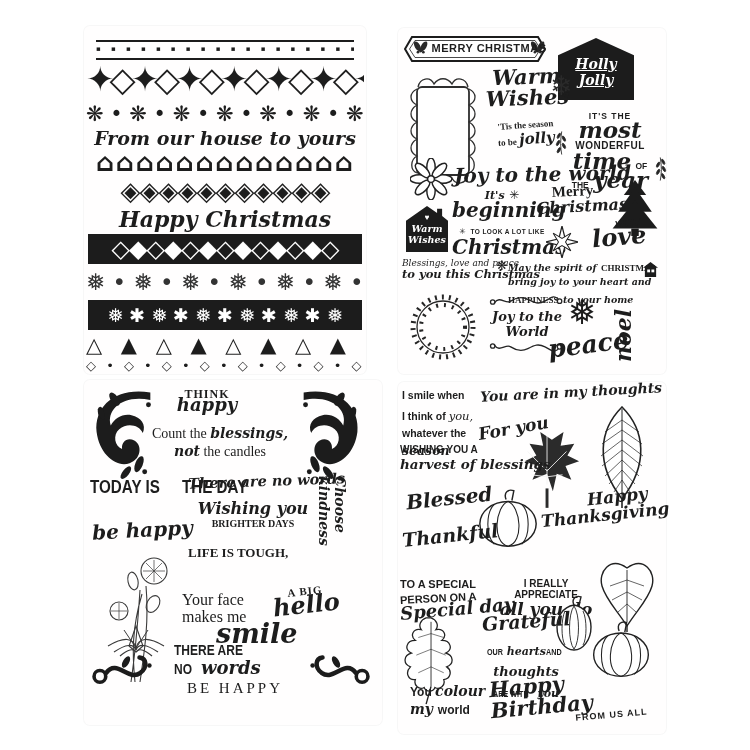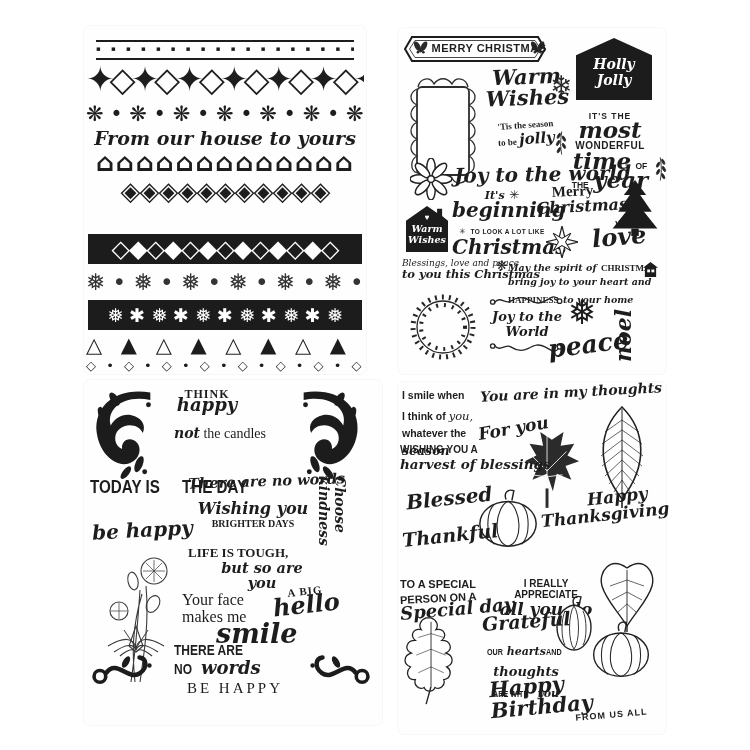--- a/index.html
+++ b/index.html
@@ -175,40 +175,41 @@
 
 <div id="photo">
 
   <div class="sheet" style="left:84px;top:26px;width:282px;height:348px;">
     <div class="ab dg" style="left:12px;top:14px;width:258px;height:16px;font-size:7px;line-height:14px;letter-spacing:4px;border-top:2.5px solid #1c1c1c;border-bottom:2.5px solid #1c1c1c;">▪ ▪ ▪ ▪ ▪ ▪ ▪ ▪ ▪ ▪ ▪ ▪ ▪ ▪ ▪ ▪ ▪ ▪ ▪ ▪ ▪ ▪ ▪ ▪</div>
     <div class="ab dg" style="left:2px;top:32px;width:278px;height:42px;font-size:34px;line-height:42px;letter-spacing:-5px;">✦◇✦◇✦◇✦◇✦◇✦◇✦◇✦◇✦</div>
     <div class="ab dg" style="left:2px;top:74px;width:278px;height:28px;font-size:21px;line-height:28px;">❋ • ❋ • ❋ • ❋ • ❋ • ❋ • ❋ • ❋ • ❋</div>
     <div class="ab sc ctr" style="left:0;top:101px;width:282px;font-size:19px;">From our house to yours</div>
     <div class="ab dg" style="left:2px;top:124px;width:278px;height:28px;font-size:25px;line-height:26px;letter-spacing:2px;font-weight:bold;">⌂⌂⌂⌂⌂⌂⌂⌂⌂⌂⌂⌂⌂</div>
     <div class="ab dg" style="left:2px;top:151px;width:278px;height:28px;font-size:26px;line-height:28px;letter-spacing:-1px;">◈◈◈◈◈◈◈◈◈◈◈</div>
+    <div class="ab sc ctr" style="left:0;top:180px;width:282px;font-size:22px;">Happy Christmas</div>
     <div class="ab dg band" style="left:4px;top:208px;width:274px;height:30px;font-size:24px;line-height:30px;letter-spacing:-1px;">◇◆◇◆◇◆◇◆◇◆◇◆◇</div>
     <div class="ab dg" style="left:2px;top:240px;width:278px;height:32px;font-size:23px;line-height:32px;color:#333;">❅ • ❅ • ❅ • ❅ • ❅ • ❅ • ❅ • ❅</div>
     <div class="ab dg band" style="left:4px;top:274px;width:274px;height:30px;font-size:19px;line-height:30px;">❅ ✱ ❅ ✱ ❅ ✱ ❅ ✱ ❅ ✱ ❅</div>
     <div class="ab dg" style="left:2px;top:306px;width:278px;height:26px;font-size:21px;line-height:26px;letter-spacing:6px;">△ ▲ △ ▲ △ ▲ △ ▲ △ ▲</div>
     <div class="ab dg" style="left:2px;top:332px;width:278px;height:16px;font-size:13px;line-height:16px;letter-spacing:3px;">◇ • ◇ • ◇ • ◇ • ◇ • ◇ • ◇ • ◇ • ◇</div>
   </div>
 
   <div class="sheet" style="left:398px;top:28px;width:268px;height:346px;">
 
     <div class="ab" style="left:6px;top:8px;width:142px;height:26px;">
       <svg width="142" height="26" viewBox="0 0 142 26">
         <polygon points="8,1 134,1 141,13 134,25 8,25 1,13" fill="#ffffff" stroke="#1c1c1c" stroke-width="2"></polygon>
         <polygon points="11,4.5 131,4.5 136.5,13 131,21.5 11,21.5 5.5,13" fill="none" stroke="#1c1c1c" stroke-width="0.8"></polygon>
         <use href="#holly" transform="translate(9 4) scale(0.9)"></use>
         <use href="#holly" transform="translate(126 4) scale(0.9)"></use>
       </svg>
       <div class="ab cap ctr" style="left:14px;top:6px;width:142px;font-size:11px;letter-spacing:0.5px;">MERRY CHRISTMAS</div>
     </div>
 
-    <div class="ab ctr" style="left:178px;top:10px;width:76px;height:62px;background:#1c1c1c;color:#fff;clip-path:polygon(50% 0,100% 28%,100% 100%,0 100%,0 28%);">
+    <div class="ab ctr" style="left:160px;top:10px;width:76px;height:62px;background:#1c1c1c;color:#fff;clip-path:polygon(50% 0,100% 28%,100% 100%,0 100%,0 28%);text-decoration:underline;">
       <div class="sc" style="margin-top:18px;font-size:14px;">Holly</div>
       <div class="sc" style="font-size:14px;">Jolly</div>
     </div>
 
     <div class="ab" style="left:8px;top:46px;">
       <svg width="74" height="114" viewBox="0 0 74 114" fill="none" stroke="#2e2e2e">
         <rect x="11" y="13" width="52" height="88" rx="5" stroke-width="1.8" fill="#fff"></rect>
         <path d="M12 13 C14 4 24 2 28 10 C33 3 41 3 46 10 C50 2 60 4 62 13" stroke-width="1.3"></path>
         <path d="M12 101 C14 110 24 112 28 104 C33 111 41 111 46 104 C50 112 60 110 62 101" stroke-width="1.3"></path>
         <path d="M11 15 C3 19 3 27 11 31 C3 36 3 44 11 48 C3 53 3 61 11 65 C3 70 3 78 11 82 C4 86 4 96 11 99" stroke-width="1.3"></path>
@@ -359,20 +360,23 @@
         </svg>
     </div>
 
     <div class="ab ctr" style="left:88px;top:8px;width:70px;line-height:1;">
       <div class="cap" style="font-size:12px;letter-spacing:1px;font-family:'Liberation Serif',serif;">THINK</div>
       <div class="sc" style="font-size:18px;margin-top:-4px;">happy</div>
     </div>
 
     <div class="ab ctr" style="left:66px;top:44px;width:140px;line-height:1.15;">
       <div>
+        <span class="ser" style="font-size:14px;">Count the </span><span class="sc" style="font-size:14px;">blessings,</span>
+      </div>
+      <div>
         <span class="sc" style="font-size:14px;">not</span><span class="ser" style="font-size:14px;"> the candles</span>
       </div>
     </div>
 
     <div class="ab" style="left:6px;top:98px;line-height:0.95;">
       <div class="cap cond" style="font-size:19px;">TODAY IS</div>
       <div class="cap cond" style="font-size:19px;">THE DAY</div>
     </div>
 
     <div class="ab sc" style="left:104px;top:92px;font-size:14.5px;transform:rotate(-2deg);">There are no words</div>
@@ -381,21 +385,20 @@
 
     <div class="ab sc" style="left:8px;top:138px;font-size:20px;transform:rotate(-3deg);">be happy</div>
 
     <div class="ab ctr" style="left:112px;top:120px;width:114px;line-height:1.1;">
       <div class="sc" style="font-size:16px;">Wishing you</div>
       <div class="cap" style="font-size:10px;font-family:'Liberation Serif',serif;">BRIGHTER DAYS</div>
     </div>
 
     <div class="ab" style="left:104px;top:166px;width:120px;line-height:1.05;">
       <div class="cap" style="font-size:13px;font-family:'Liberation Serif',serif;">LIFE IS TOUGH,</div>
-      <div class="sc ctr" style="font-size:14.5px;margin-left:28px;">but so are you</div>
     </div>
 
     <div class="ab" style="left:18px;top:168px;">
       <svg width="70" height="140" viewBox="0 0 70 140">
           <use href="#bouquet"></use>
         </svg>
     </div>
 
     <div class="ab" style="left:98px;top:212px;line-height:1.05;">
       <div class="ser" style="font-size:16px;">Your face</div>
@@ -515,19 +518,27 @@
         <span class="cap cond" style="font-size:9px;">ARE WITH </span><span class="sc" style="font-size:11px;">you</span>
       </div>
     </div>
 
     <div class="ab" style="left:190px;top:236px;">
       <svg width="66" height="62" viewBox="0 0 70 64">
           <use href="#pumpkin"></use>
         </svg>
     </div>
 
+    <div class="ab" style="left:12px;top:300px;line-height:1.15;">
+      <div>
+        <span class="cap" style="font-size:12px;">You </span><span class="sc" style="font-size:14px;">colour</span>
+      </div>
+      <div>
+        <span class="sc" style="font-size:14px;">my </span><span class="cap" style="font-size:12px;">world</span>
+      </div>
+    </div>
 
     <div class="ab" style="left:92px;top:290px;width:166px;transform:rotate(-5deg);line-height:1;">
       <div class="sc" style="font-size:21px;">Happy Birthday</div>
       <div class="cap" style="font-size:9px;text-align:right;margin-right:10px;letter-spacing:1px;">FROM US ALL</div>
     </div>
   </div>
 </div>
 
 </body></html>

